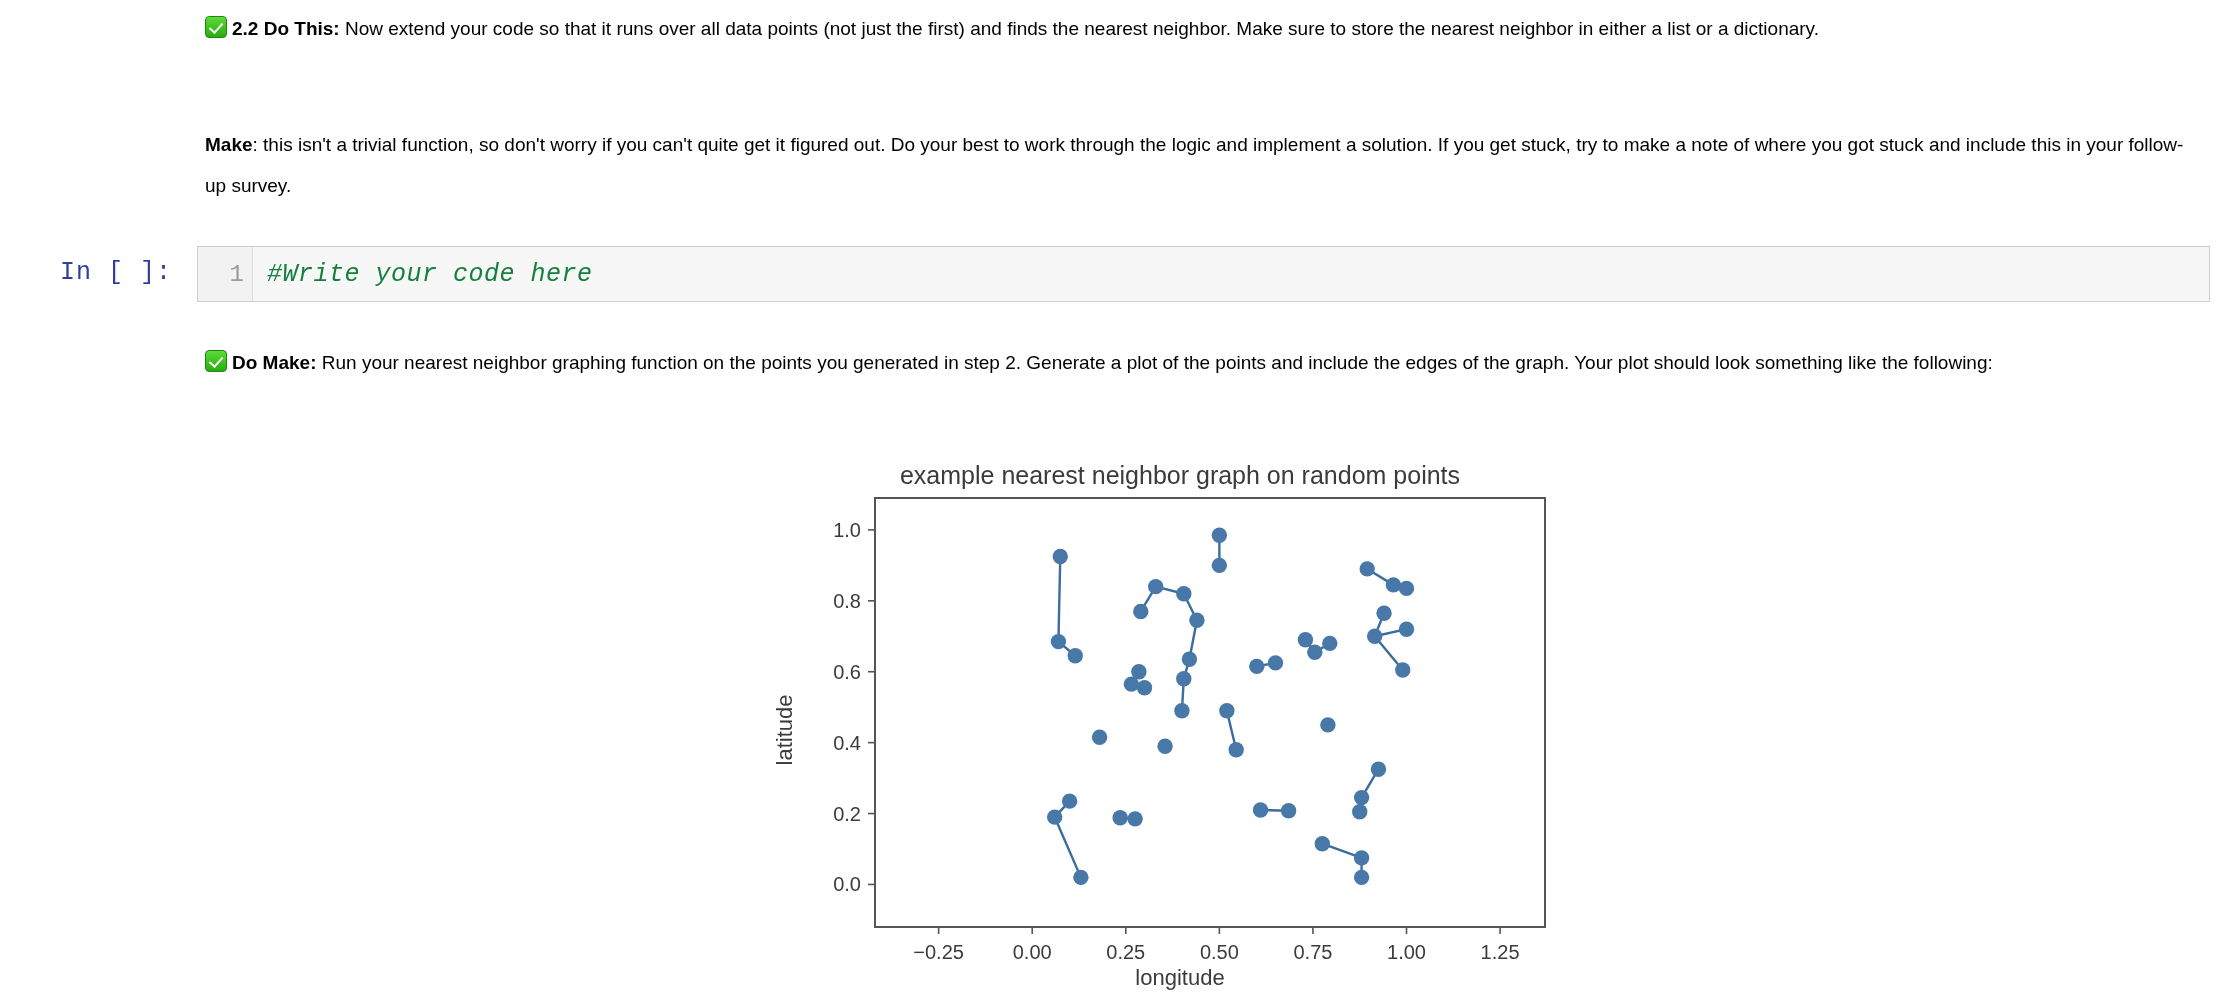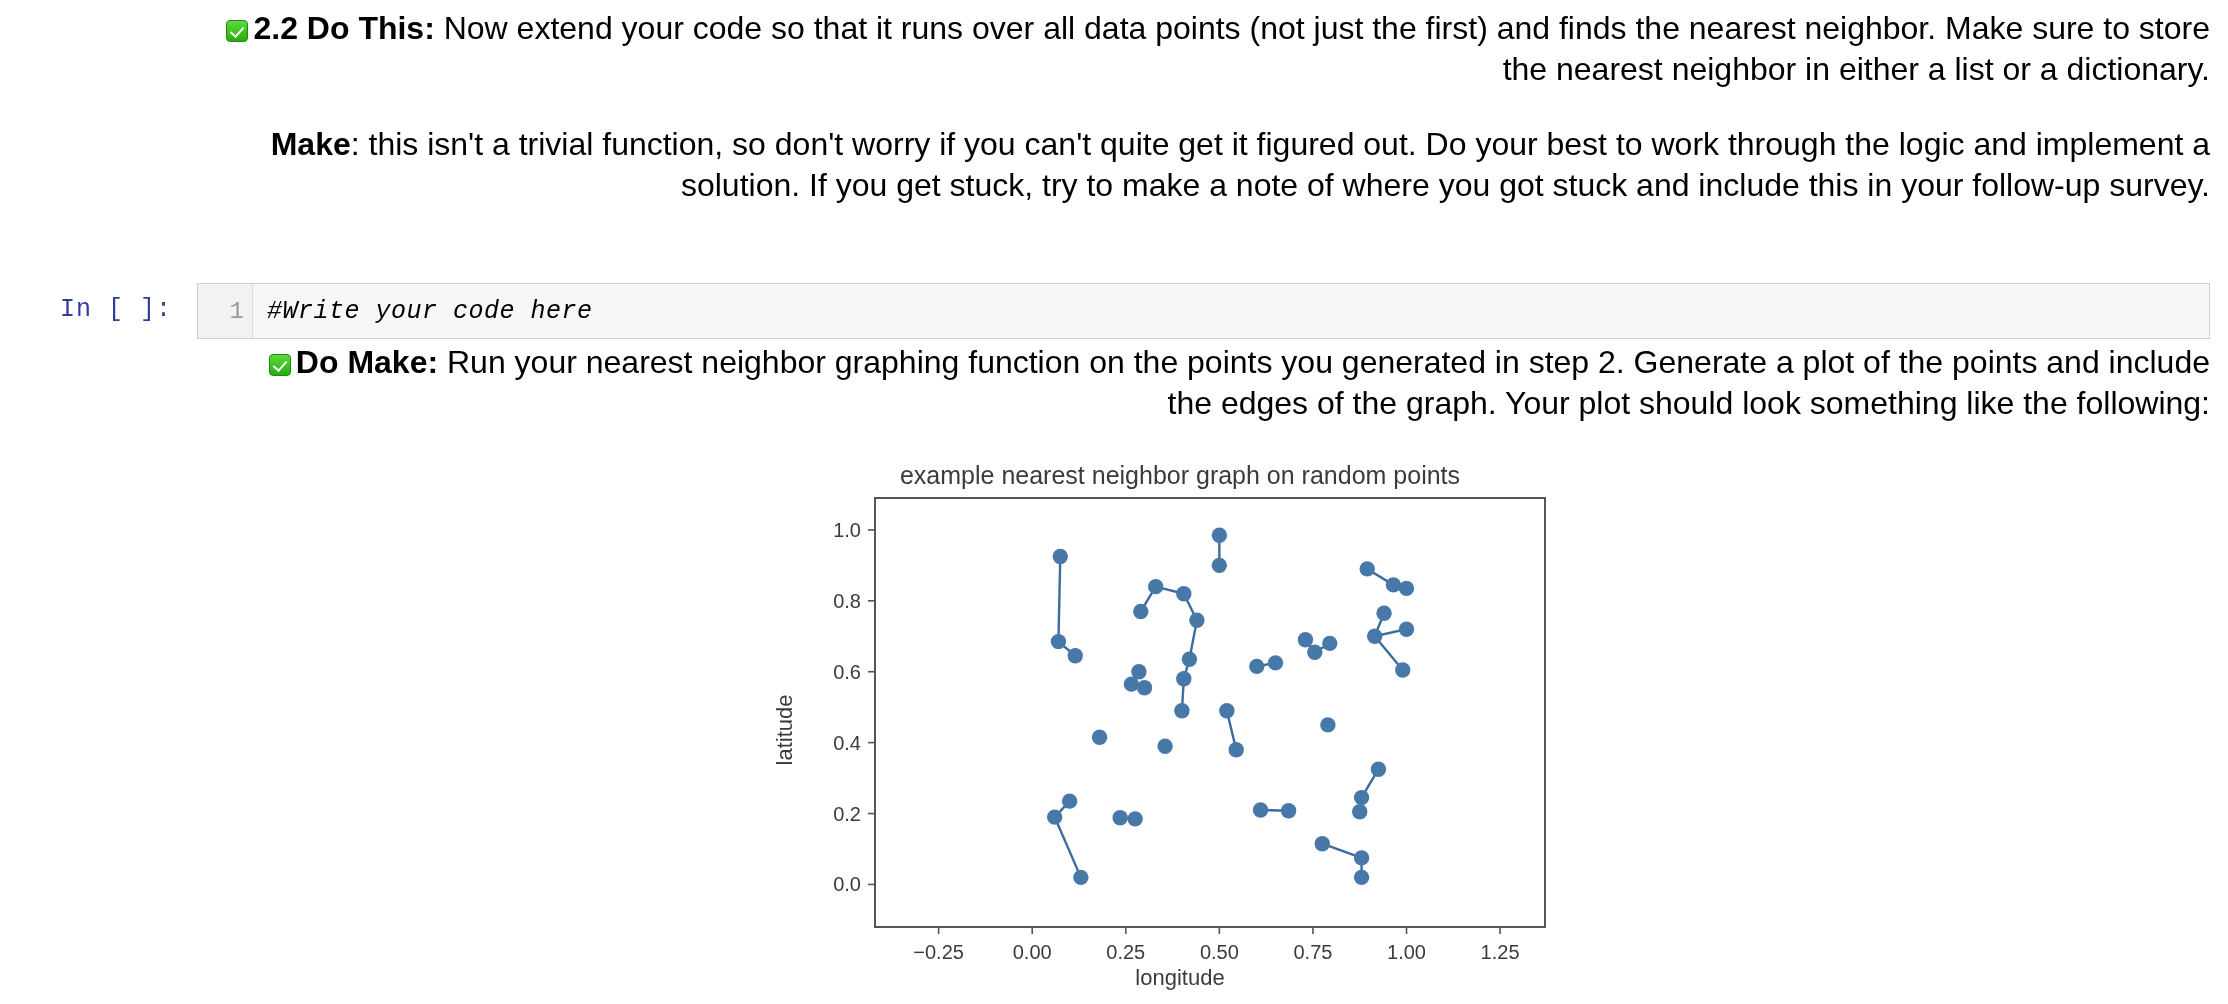--- a/index.html
+++ b/index.html
@@ -12,26 +12,25 @@
     height: 1004px;
     position: relative;
     font-family: "Liberation Sans", sans-serif;
     color: #000000;
     overflow: hidden;
   }
 
   
   .nb-markdown {
     position: absolute;
-    left: 220px;
+    left: 205px;
     width: 1990px;
-    font-size: 32px;
+    font-size: 19px;
     line-height: 41px;
     color: #000000;
-    text-align: right;
   }
   #md-cell-1 { top: 8px; }
   #md-cell-2 { top: 124px; }
   #md-cell-3 { top: 342px; }
 
   .nb-para { margin: 0; }
   .bold { font-weight: bold; }
 
   .check-icon {
     display: inline-block;
@@ -57,21 +56,20 @@
     transform: rotate(42deg);
   }
 
   
   #code-cell {
     position: absolute;
     left: 0px;
     top: 246px;
     width: 2228px;
     height: 56px;
-    margin-top: 37px;
   }
   .in-prompt {
     position: absolute;
     left: 60px;
     top: 12px;
     width: 130px;
     text-align: left;
     font-family: "Liberation Mono", monospace;
     font-size: 25px;
     color: #303f9f;
@@ -106,21 +104,21 @@
     user-select: none;
   }
   .code-line {
     flex: 1 1 auto;
     display: flex;
     align-items: center;
     padding-left: 14px;
     font-family: "Liberation Mono", monospace;
     font-size: 25px;
     font-style: italic;
-    color: #000000;
+    color: #15803d;
     white-space: pre;
     letter-spacing: 0.5px;
   }
 
   
   #plot-output {
     position: absolute;
     left: 770px;
     top: 440px;
     width: 820px;

